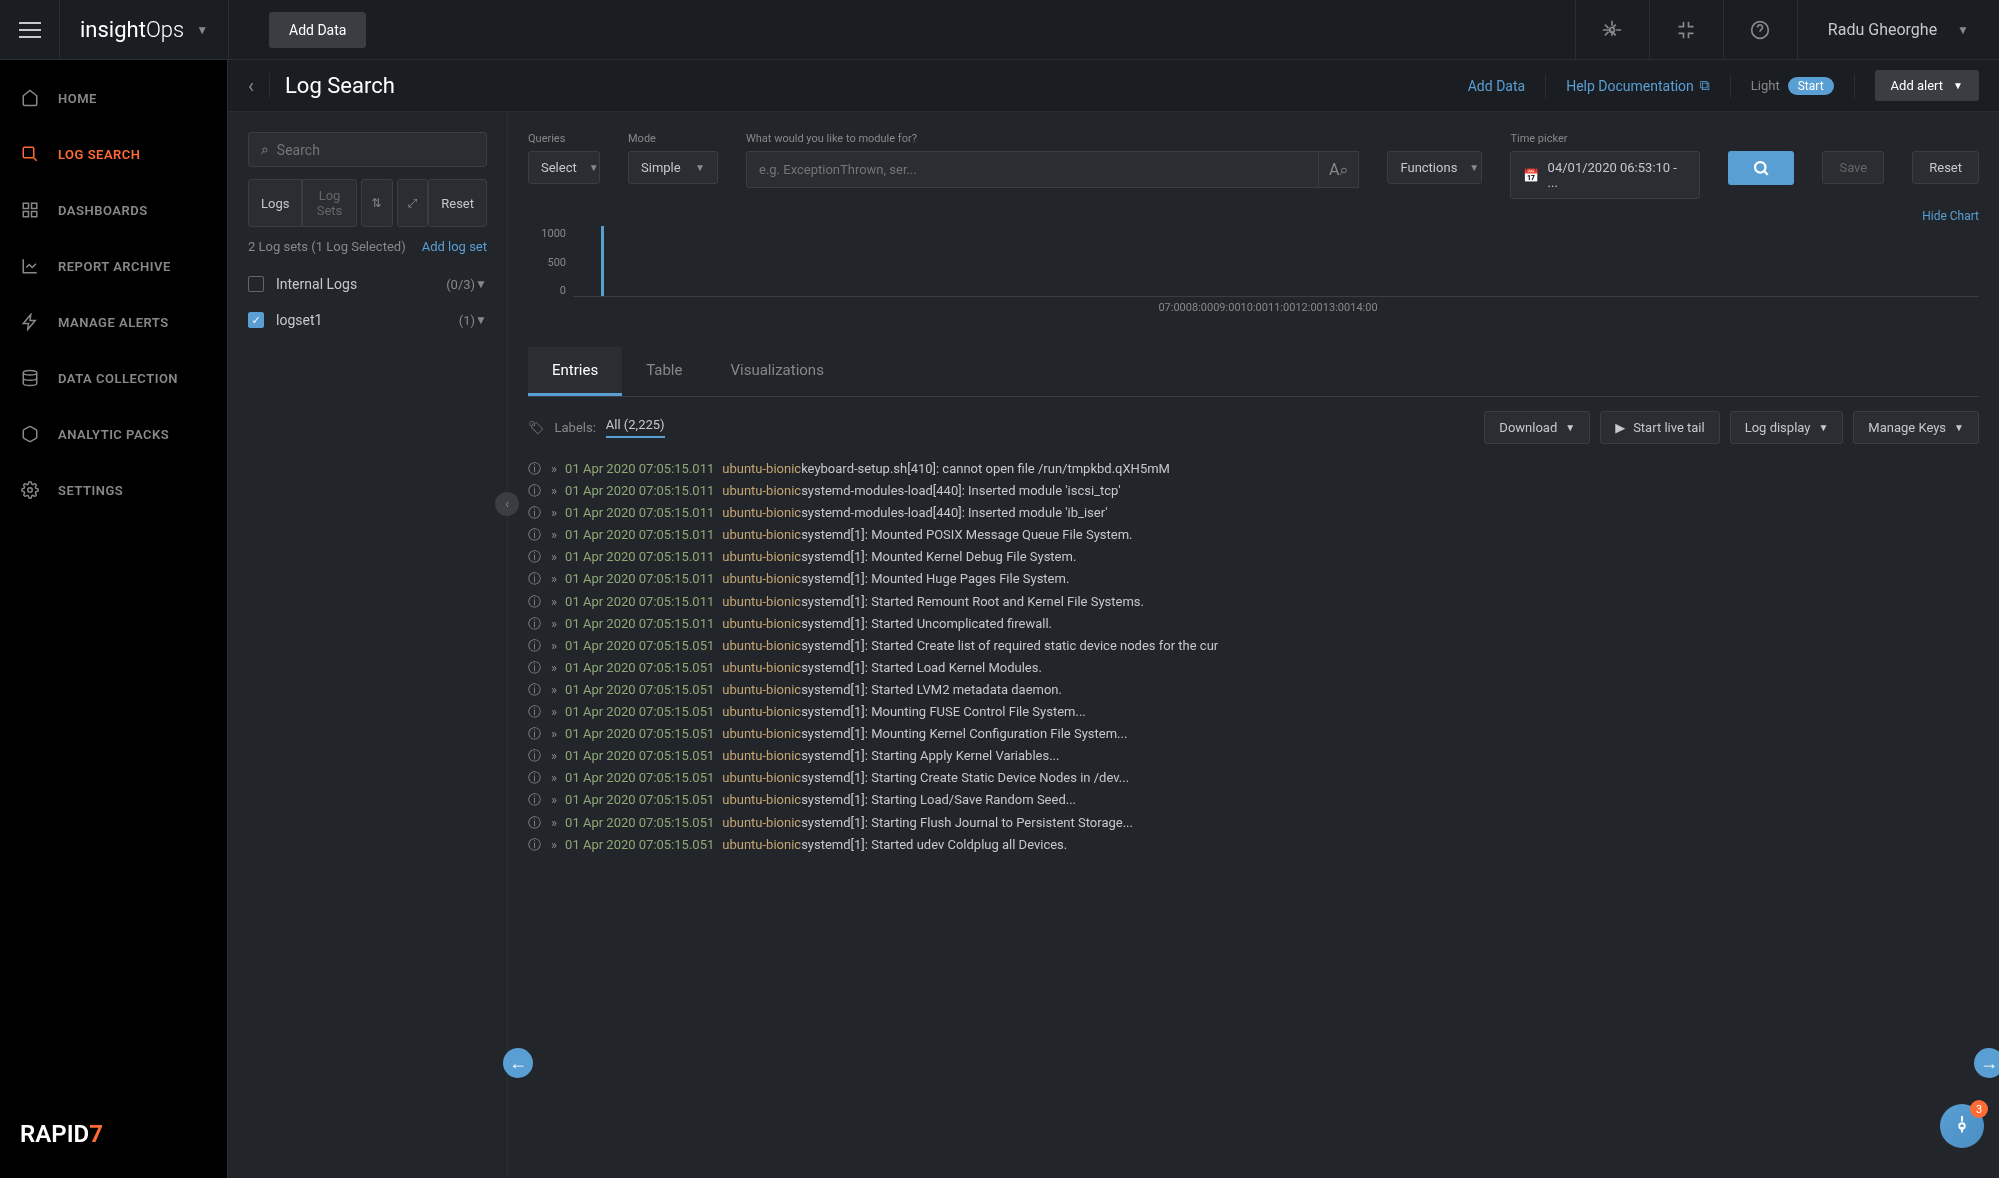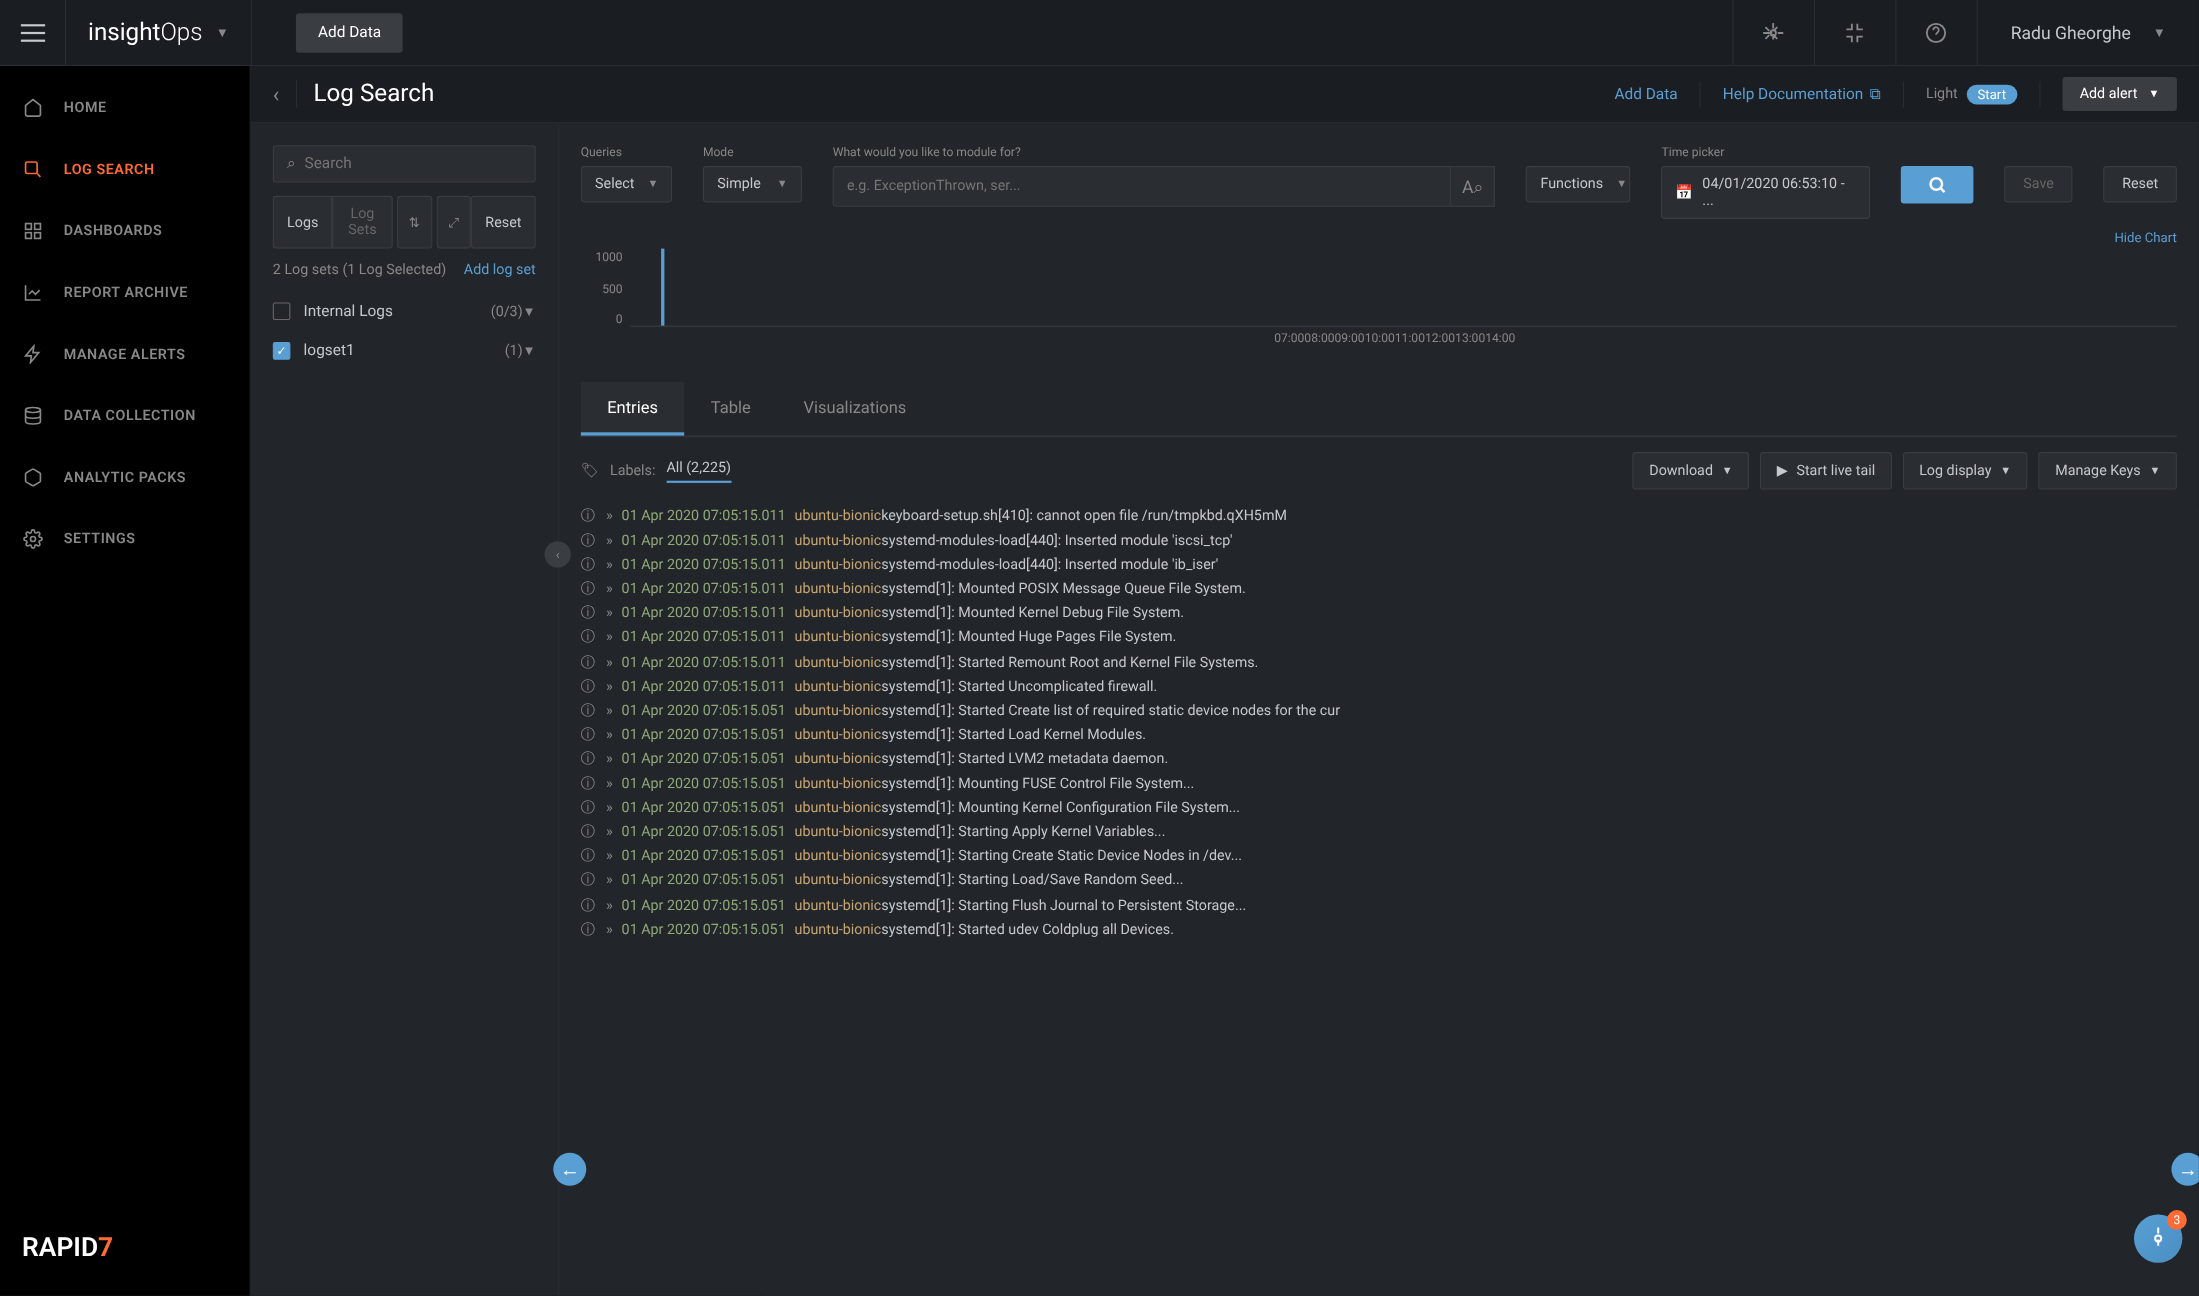--- a/index.html
+++ b/index.html
@@ -272,21 +272,21 @@
               <span class="group-chevron">▼</span>
             </div>
           </div>
       </div>
 
       <div class="query-area">
         <div class="collapse-handle">‹</div>
         <div class="query-row">
           <div class="query-col">
             <span class="query-label">Queries</span>
-            <div class="dropdown" style="width:83px">
+            <div class="dropdown" style="width:72px">
               <span>Select</span>
                 <span class="chev">▼</span>
             </div>
           </div>
           <div class="query-col">
             <span class="query-label">Mode</span>
             <div class="dropdown" style="width:90px">
               <span>Simple</span>
                 <span class="chev">▼</span>
             </div>

